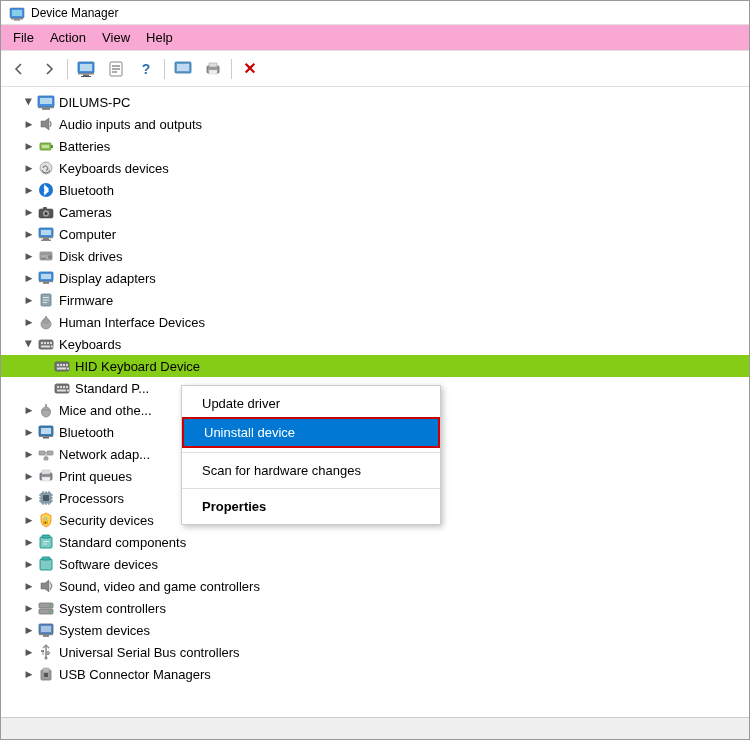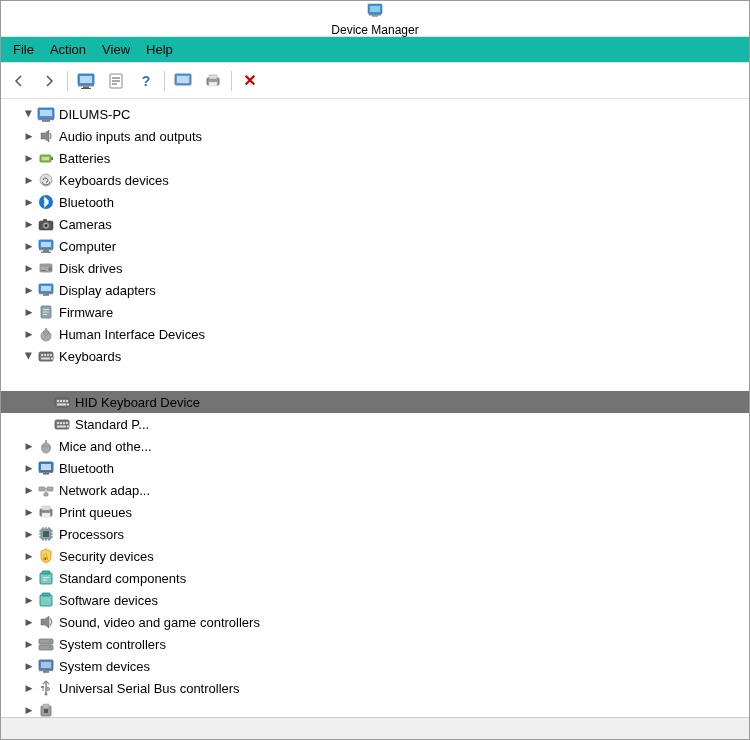--- a/index.html
+++ b/index.html
@@ -14,43 +14,42 @@
     .window {
       width: 750px;
       height: 740px;
       background: #fff;
       border: 1px solid #999;
       display: flex;
       flex-direction: column;
     }
     .title-bar {
       background: #fff;
-      height: 36px;
+      height: 24px;
       display: flex;
       align-items: center;
       padding: 0 8px;
       border-bottom: 1px solid #e0e0e0;
       gap: 6px;
-      flex-direction: column;
     }
     .title-bar-icon {
       width: 16px;
       height: 16px;
     }
     .title-bar-text {
       font-size: 12px;
       color: #000;
     }
     .menu-bar {
       height: 26px;
       display: flex;
       align-items: center;
       padding: 0 4px;
       border-bottom: 1px solid #e0e0e0;
-      background: #14b8a6;
+      background: #f9a8d4;
     }
     .menu-item {
       padding: 2px 8px;
       cursor: pointer;
       font-size: 13px;
       border-radius: 2px;
     }
     .toolbar {
       height: 36px;
       display: flex;
@@ -87,21 +86,21 @@
     }
     .tree-item {
       display: flex;
       align-items: center;
       height: 22px;
       padding-left: 20px;
       cursor: pointer;
       white-space: nowrap;
       position: relative;
     }
-    .tree-item.selected { background: #737373; margin-top: 24px; }
+    .tree-item.selected { background: #84cc16; }
     .chevron {
       width: 16px;
       height: 16px;
       display: flex;
       align-items: center;
       justify-content: center;
       font-size: 9px;
       color: #555;
       flex-shrink: 0;
     }
@@ -607,21 +606,30 @@
 
     <div class="tree-item indent-1">
       <span class="chevron">▶</span>
       <span class="item-icon">
         <svg width="16" height="16" viewBox="0 0 16 16">
           <rect x="3" y="4" width="10" height="10" rx="1" fill="#9e9e9e" stroke="#757575" stroke-width="0.8"></rect>
           <rect x="5" y="2" width="6" height="4" rx="0.5" fill="#bbb" stroke="#999" stroke-width="0.5"></rect>
           <rect x="6" y="7" width="4" height="4" rx="0.5" fill="#555"></rect>
         </svg>
       </span>
-    </div>
-
+      <span class="item-label">USB Connector Managers</span>
+    </div>
+
+    <div class="context-menu">
+      <div class="ctx-item">Update driver</div>
+      <div class="ctx-item active">Uninstall device</div>
+      <div class="ctx-separator"></div>
+      <div class="ctx-item">Scan for hardware changes</div>
+      <div class="ctx-separator"></div>
+      <div class="ctx-item bold">Properties</div>
+    </div>
 
   </div>
 
   <div class="status-bar">
     <span></span>
   </div>
 </div>
 
 </body></html>

